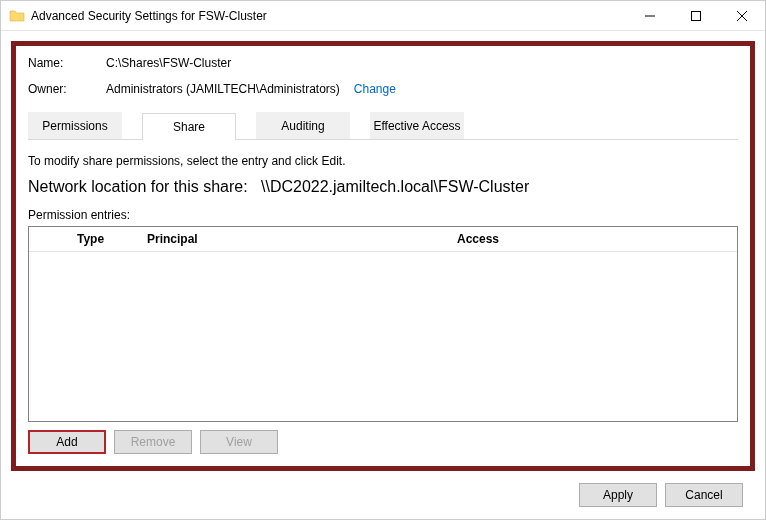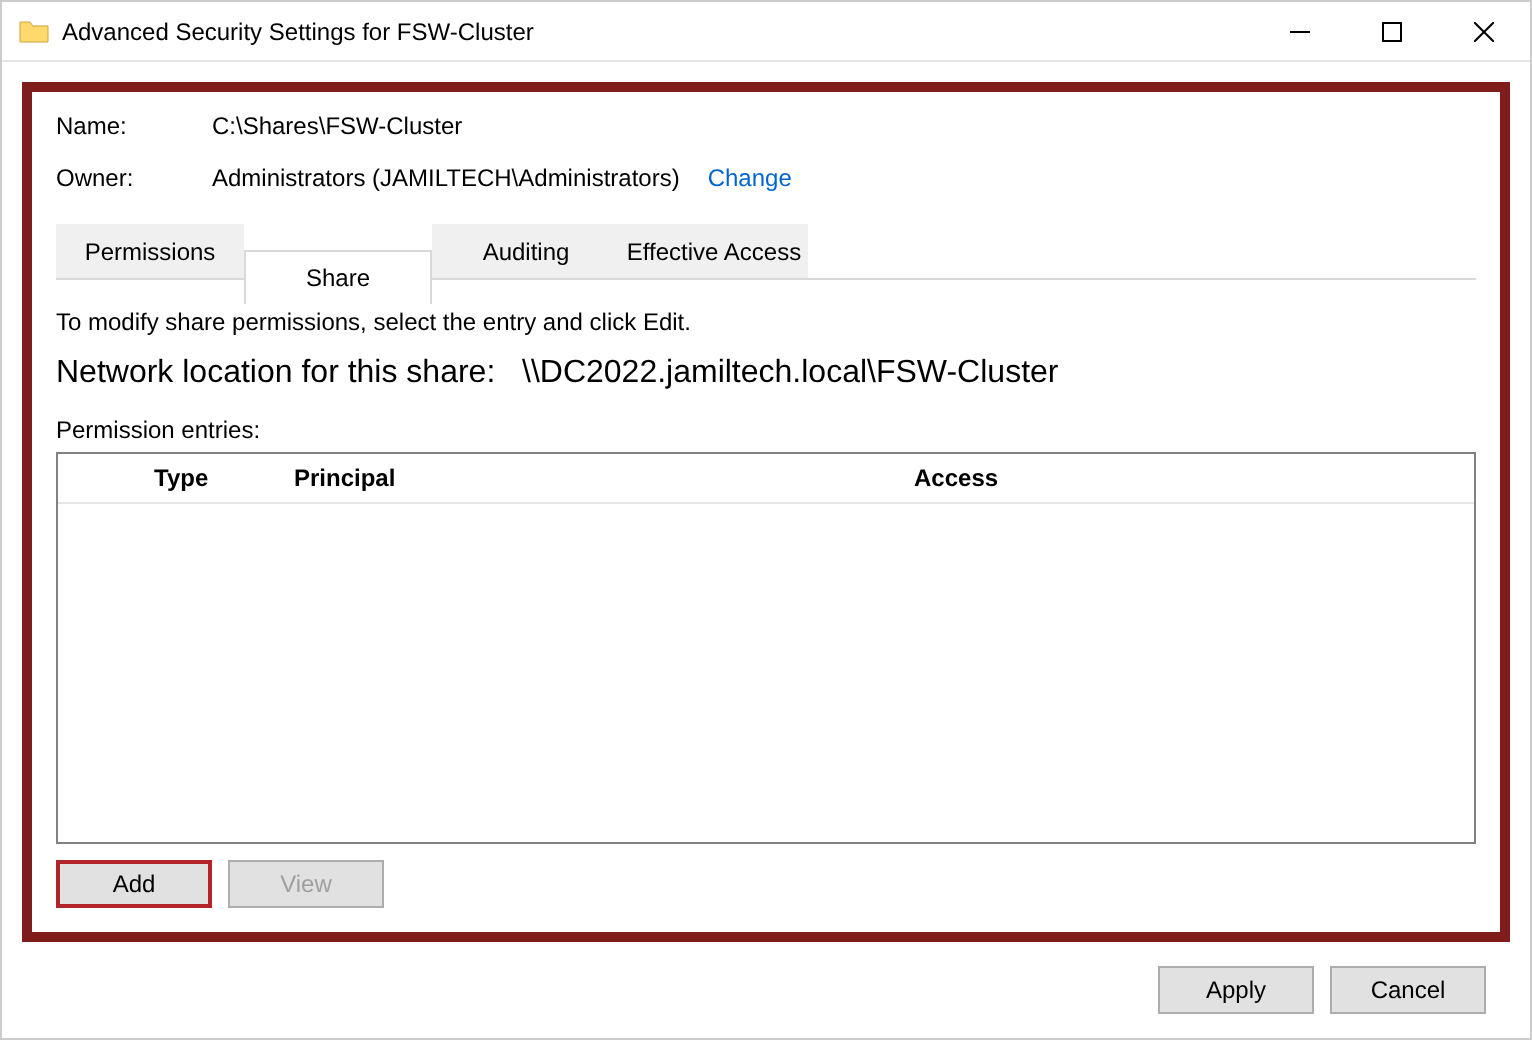--- a/index.html
+++ b/index.html
@@ -10,23 +10,23 @@
     .titlebar .title { flex: 1; font-size: 12px; }
     .winbtns { display: flex; height: 100%; }
     .winbtn { width: 46px; display: flex; align-items: center; justify-content: center; font-size: 14px; font-family: sans-serif; }
     .winbtn svg { display: block; }
     .content { flex: 1; padding: 10px 10px 0 10px; display: flex; flex-direction: column; }
     .panel { border: 5px solid #7f1d1d; flex: 1; padding: 10px 12px 12px 12px; display: flex; flex-direction: column; }
     .kv { display: flex; margin-bottom: 12px; font-size: 12px; }
     .kv .k { width: 78px; }
     .kv .v { display: flex; align-items: center; }
     .kv .link { color: #0066cc; margin-left: 14px; cursor: pointer; }
-    .tabs { display: flex; border-bottom: 1px solid #d9d9d9; margin-top: 4px; }
+    .tabs { display: flex; border-bottom: 1px solid #d9d9d9; margin-top: 4px; gap: 20px; }
     .tab { padding: 6px 0; width: 94px; text-align: center; font-size: 12px; border: 1px solid transparent; border-bottom: none; background: #f0f0f0; margin-right: 0; cursor: pointer; }
-    .tab.selected { background: #fff; border-color: #d9d9d9; position: relative; top: 13px; }
+    .tab.selected { background: #fff; border-color: #d9d9d9; position: relative; top: 1px; }
     .body-text { font-size: 12px; margin: 14px 0 10px 0; }
     .body-text2 { font-size: 16px; margin-bottom: 12px; }
     .entries-label { font-size: 12px; margin-bottom: 4px; }
     .grid { border: 1px solid #828282; flex: 1; display: flex; flex-direction: column; min-height: 180px; }
     .grid-head { display: flex; border-bottom: 1px solid #e5e5e5; font-size: 12px; font-weight: bold; }
     .grid-head > div { padding: 5px 8px; }
     .col-icon { width: 40px; }
     .col-type { width: 70px; }
     .col-principal { width: 310px; }
     .col-access { flex: 1; }
@@ -108,20 +108,21 @@
         <div class="grid-head">
           <div class="col-icon"></div>
           <div class="col-type">Type</div>
           <div class="col-principal">Principal</div>
           <div class="col-access">Access</div>
         </div>
       </div>
 
       <div class="btnrow">
         <button class="btn highlight">Add</button>
+        <button class="btn disabled">Remove</button>
         <button class="btn disabled">View</button>
       </div>
     </div>
 
     <div class="footer">
       <button class="btn">Apply</button>
       <button class="btn">Cancel</button>
     </div>
   </div>
 </div>

